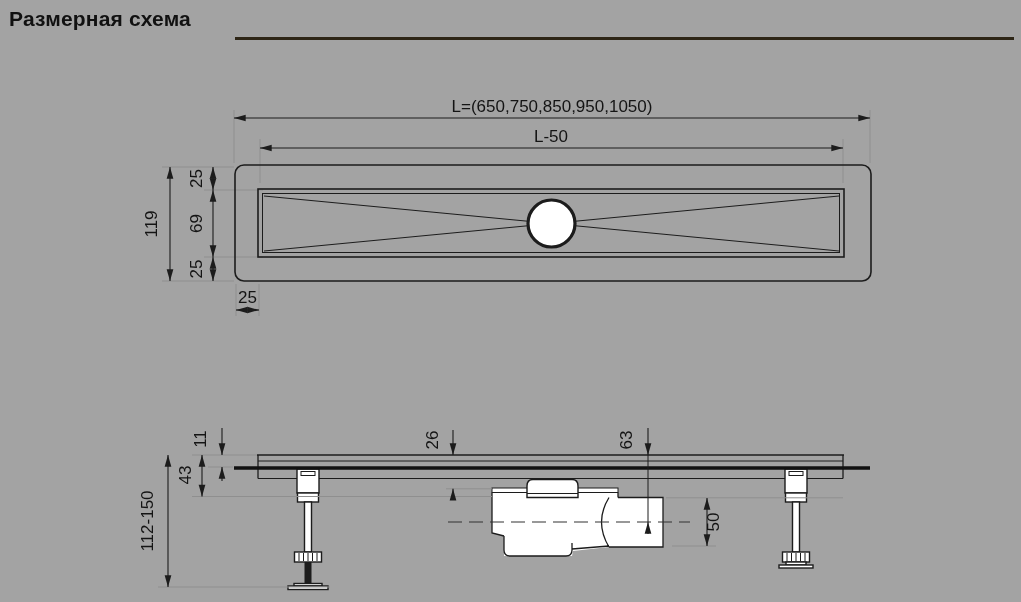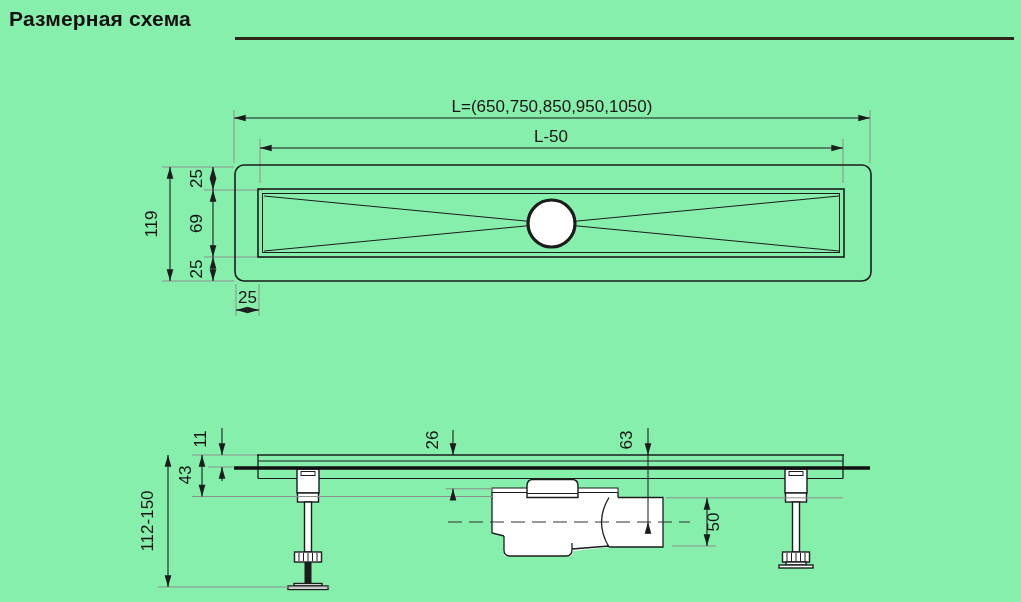--- a/index.html
+++ b/index.html
@@ -1,16 +1,16 @@
 <!DOCTYPE html>
 <html><head>
 <meta charset="utf-8">
 <style>
   html,body{margin:0;padding:0;background:#ffffff;}
-  .page{position:relative;width:1021px;height:602px;background:#86efac;overflow:hidden;
+  .page{position:relative;width:1021px;height:602px;background:#a3a3a3;overflow:hidden;
         font-family:"Liberation Sans",sans-serif;}
   .title{position:absolute;left:9px;top:7px;font-size:21px;font-weight:bold;color:#111;
          letter-spacing:0.2px;}
   .rule{position:absolute;left:235px;top:37px;width:779px;height:3px;background:#2e2617;}
   svg{position:absolute;left:0;top:0;}
   svg text{font-family:"Liberation Sans",sans-serif;font-size:17px;fill:#141414;}
   .out{stroke:#1c1c1c;stroke-width:1.6;fill:none;}
   .thin{stroke:#1c1c1c;stroke-width:1;fill:none;}
   .med{stroke:#1c1c1c;stroke-width:1.3;fill:none;}
   .dim{stroke:#1c1c1c;stroke-width:1.1;fill:none;}

